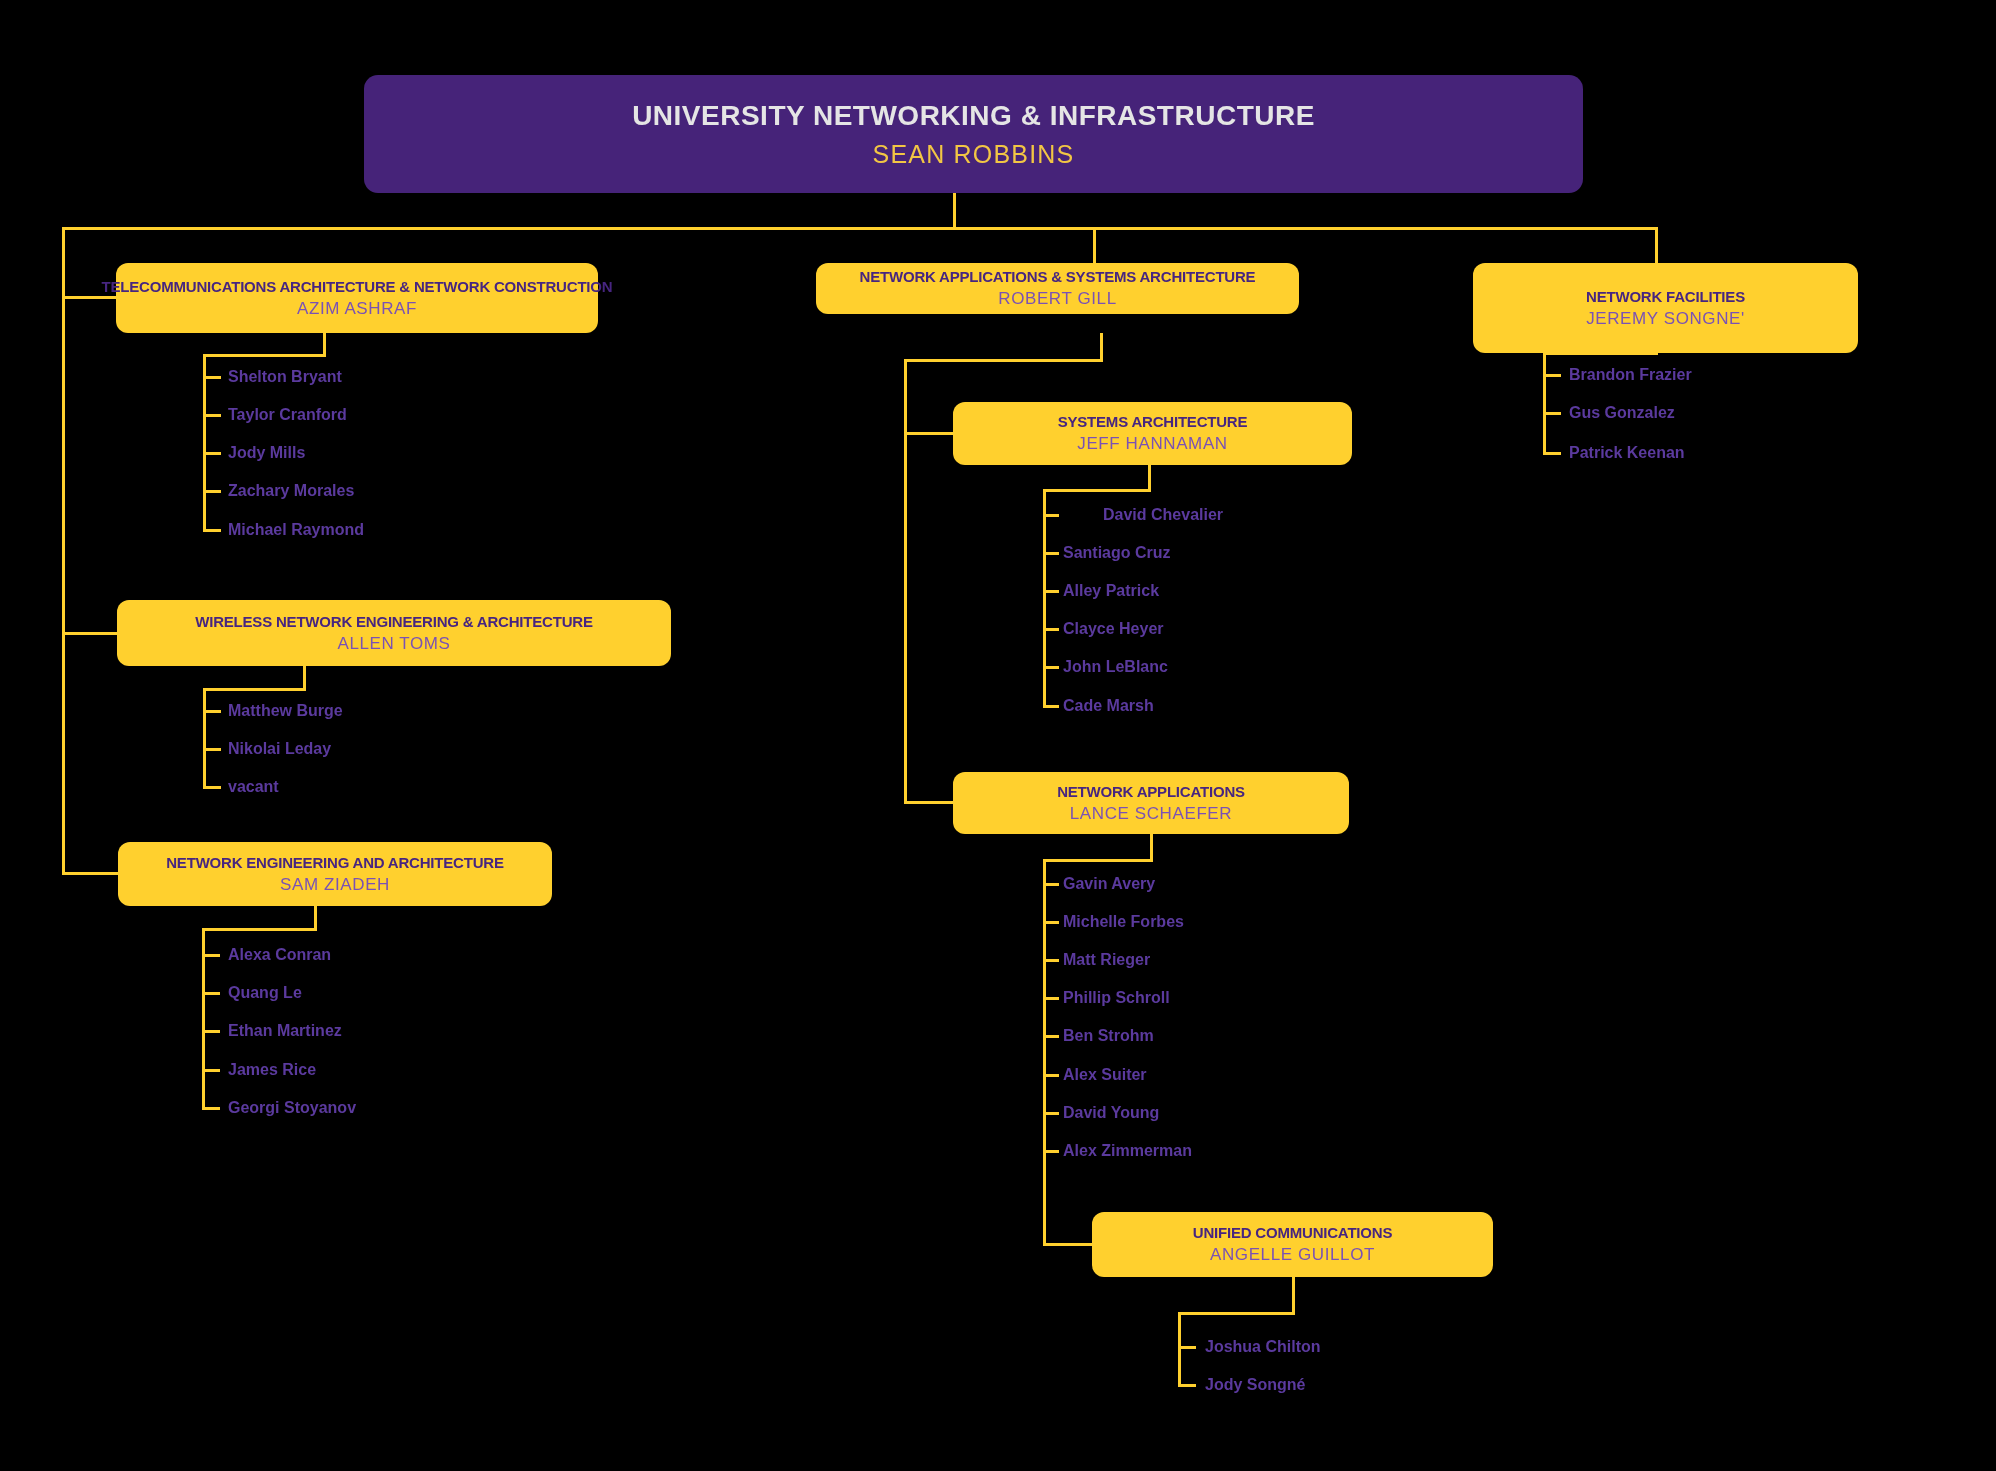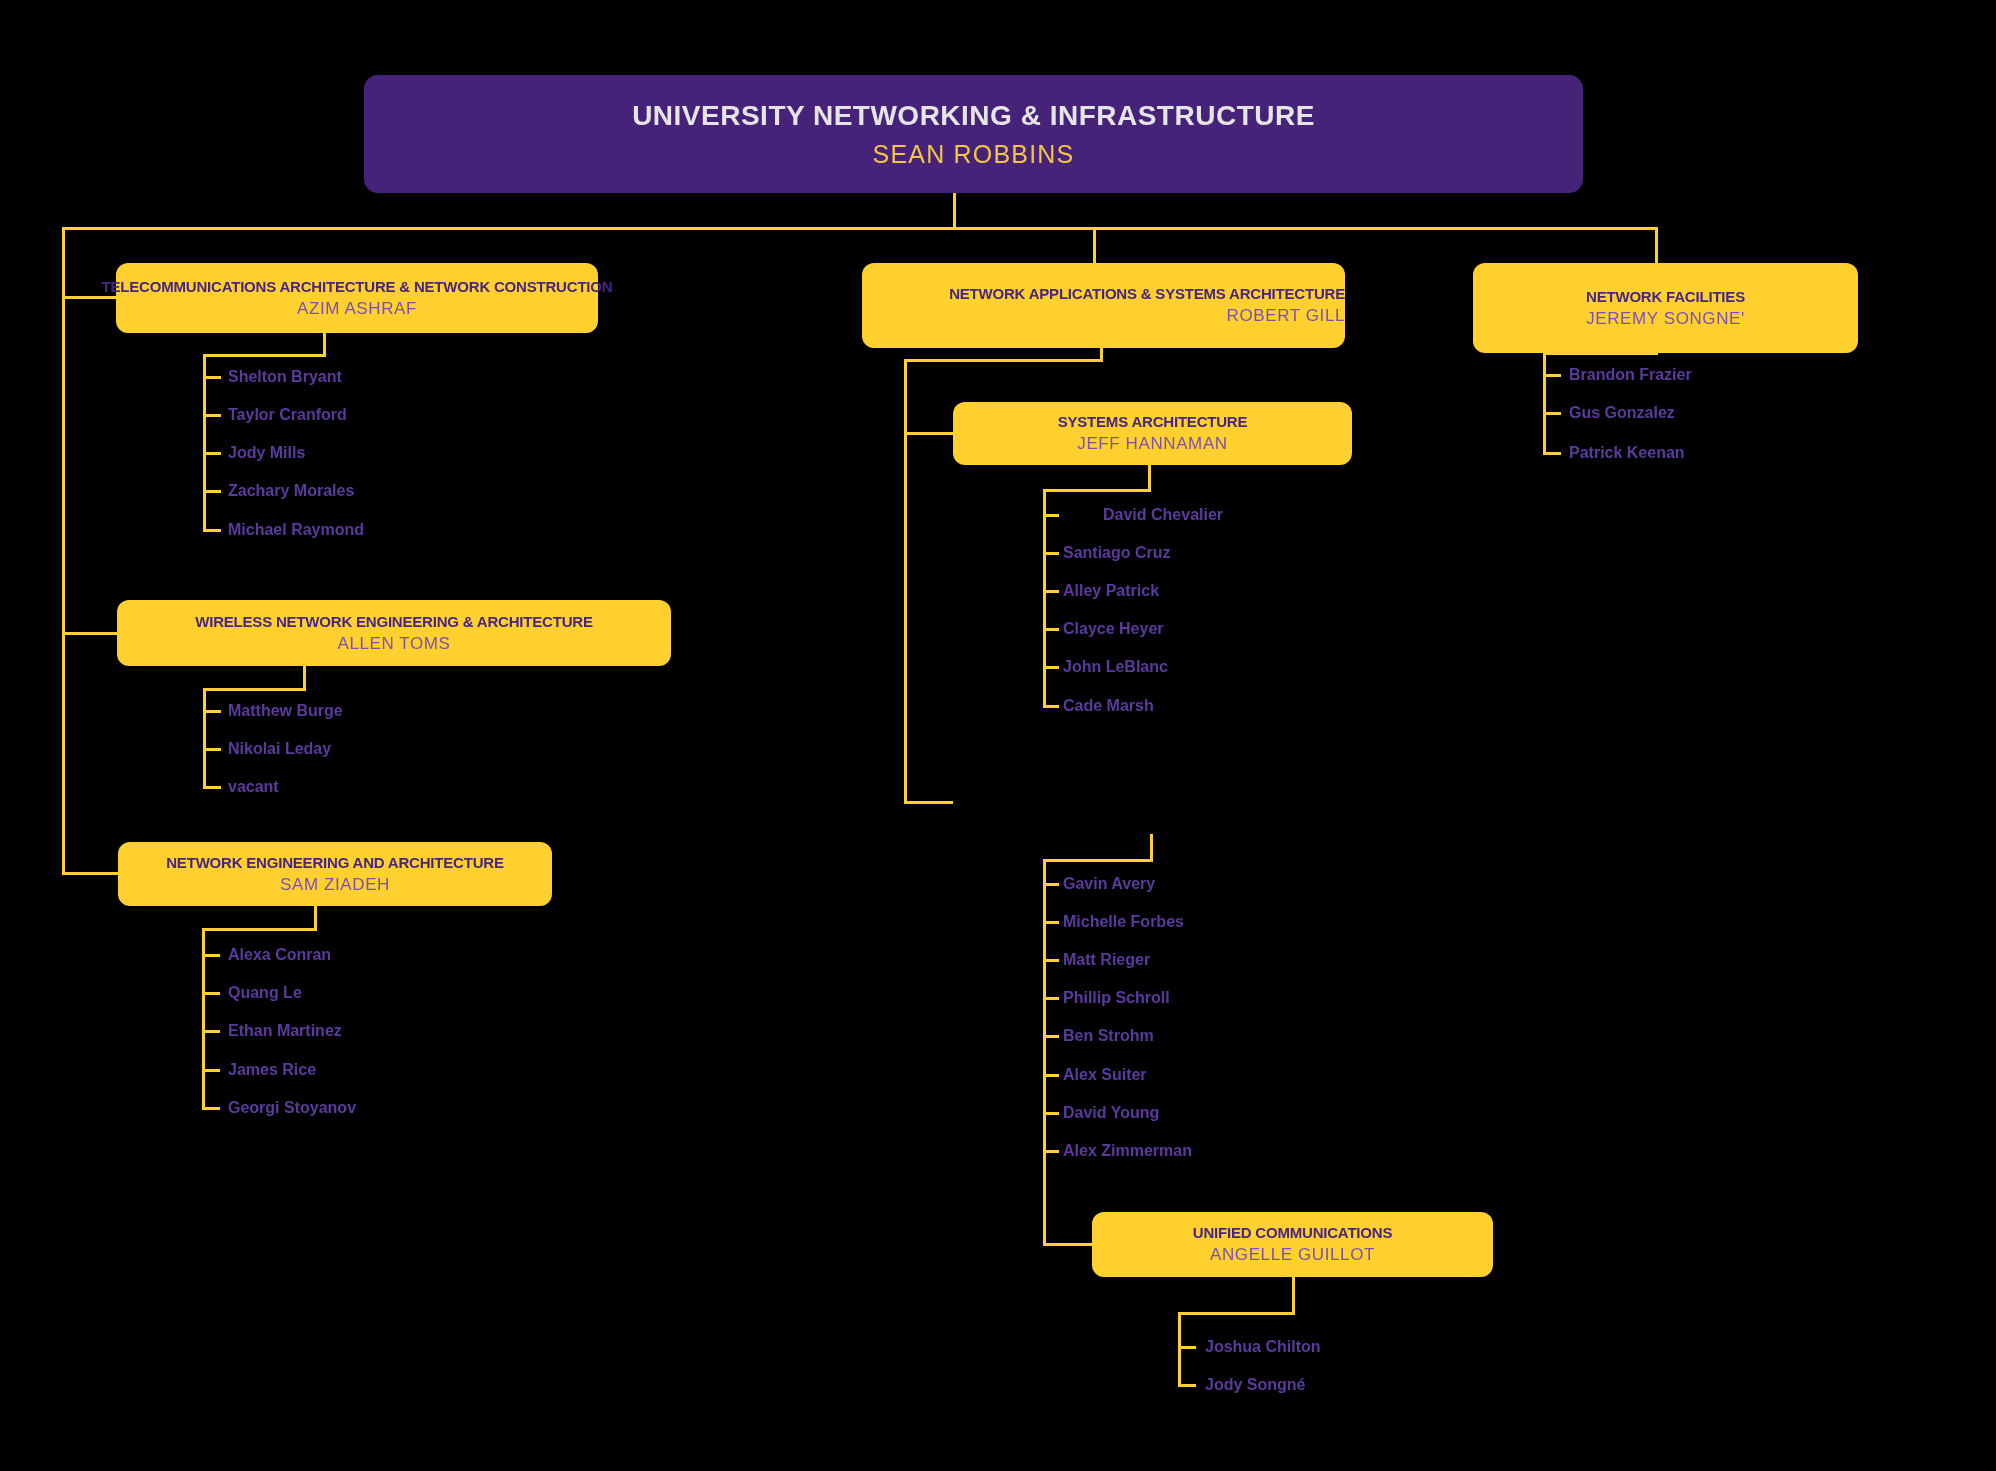--- a/index.html
+++ b/index.html
@@ -121,30 +121,34 @@
   <div class="dept" style="left:117px;top:600px;width:554px;height:66px;">
     <div class="dept-title">WIRELESS NETWORK ENGINEERING &amp; ARCHITECTURE</div>
     <div class="dept-manager">ALLEN TOMS</div>
   </div>
 
   <div class="dept" style="left:118px;top:842px;width:434px;height:64px;">
     <div class="dept-title">NETWORK ENGINEERING AND ARCHITECTURE</div>
     <div class="dept-manager">SAM ZIADEH</div>
   </div>
 
-  <div class="dept" style="left:862px;top:263px;width:483px;height:85px;align-items:flex-end;">
+  <div class="dept" style="left:816px;top:263px;width:483px;height:51px;">
     <div class="dept-title">NETWORK APPLICATIONS &amp; SYSTEMS ARCHITECTURE</div>
     <div class="dept-manager">ROBERT GILL</div>
   </div>
 
   <div class="dept" style="left:953px;top:402px;width:399px;height:63px;">
     <div class="dept-title">SYSTEMS ARCHITECTURE</div>
     <div class="dept-manager">JEFF HANNAMAN</div>
   </div>
 
+  <div class="dept" style="left:953px;top:772px;width:396px;height:62px;">
+    <div class="dept-title">NETWORK APPLICATIONS</div>
+    <div class="dept-manager">LANCE SCHAEFER</div>
+  </div>
 
   <div class="dept" style="left:1092px;top:1212px;width:401px;height:65px;">
     <div class="dept-title">UNIFIED COMMUNICATIONS</div>
     <div class="dept-manager">ANGELLE GUILLOT</div>
   </div>
 
   <div class="dept" style="left:1473px;top:263px;width:385px;height:90px;">
     <div class="dept-title">NETWORK FACILITIES</div>
     <div class="dept-manager">JEREMY SONGNE'</div>
   </div>

